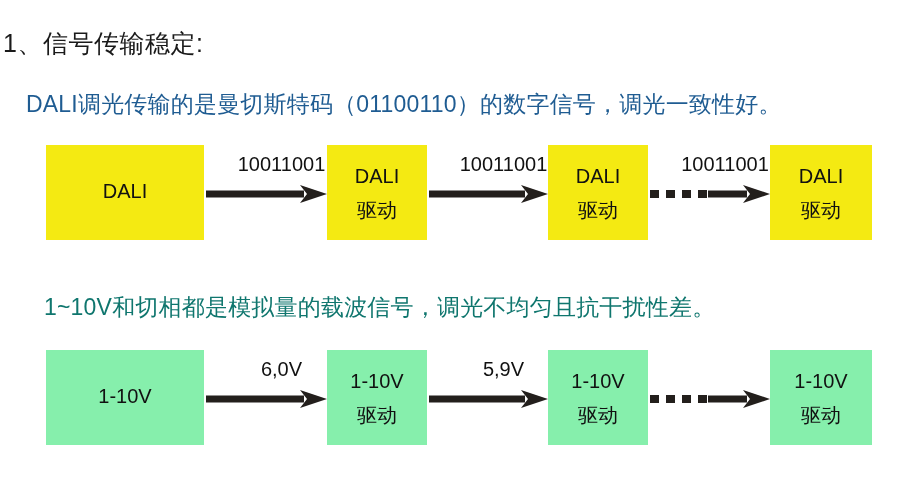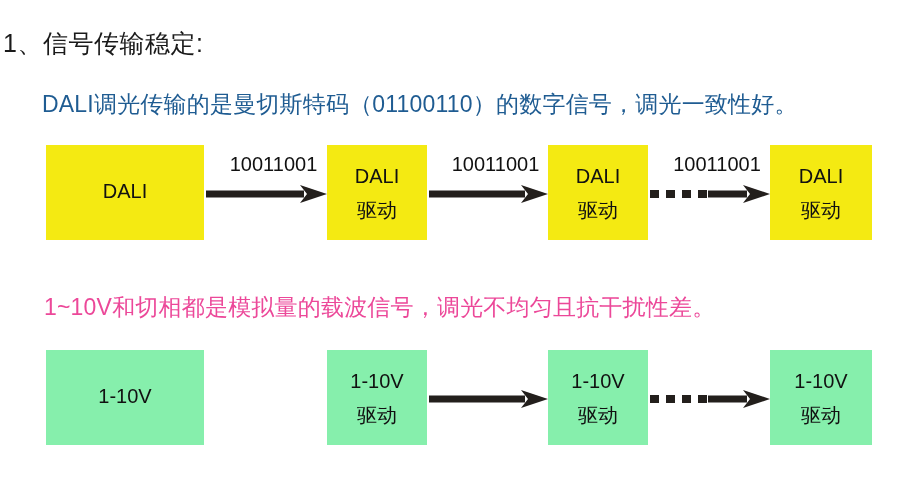--- a/index.html
+++ b/index.html
@@ -27,36 +27,36 @@
     top: 26px;
     font-size: 25px;
     line-height: 34px;
     color: #1a1a1a;
     letter-spacing: 0.5px;
     white-space: nowrap;
   }
 
   .subtitle-blue {
     position: absolute;
-    left: 42px;
+    left: 26px;
     top: 88px;
     font-size: 23px;
     line-height: 32px;
     color: #1f5c92;
     white-space: nowrap;
     letter-spacing: 0.2px;
   }
 
   .subtitle-dark {
     position: absolute;
     left: 44px;
     top: 291px;
     font-size: 23px;
     line-height: 32px;
-    color: #ec4899;
+    color: #0f766e;
     white-space: nowrap;
     letter-spacing: 0.2px;
   }
 
   
   .flow-row {
     position: absolute;
     left: 0;
     width: 772px;
   }
@@ -96,21 +96,21 @@
     top: 0;
     height: 95px;
   }
   .c0 { left: 204px; width: 123px; }
   .c1 { left: 427px; width: 121px; }
   .c2 { left: 648px; width: 122px; }
 
   .conn-label {
     position: absolute;
     top: 6px;
-    left: 8px;
+    left: 16px;
     width: 100%;
     text-align: center;
     font-size: 20px;
     line-height: 26px;
     color: #111111;
     white-space: nowrap;
   }
   .conn-arrow {
     position: absolute;
     top: 38px;
@@ -176,27 +176,35 @@
   </div>
 
   <div class="subtitle-dark">1~10V和切相都是模拟量的载波信号，调光不均匀且抗干扰性差。</div>
 
   <div class="flow-row row-analog">
 
     <div class="node gray n0">
       <span class="node-line l1">1-10V</span>
     </div>
 
+    <div class="conn c0">
+      <div class="conn-label">6,0V</div>
+      <svg class="conn-arrow" viewBox="0 0 123 22" preserveAspectRatio="none">
+        <line x1="2" y1="11" x2="100" y2="11" stroke="#231f1c" stroke-width="7"></line>
+        <polygon points="96,2 123,11 96,20 103,11" fill="#231f1c"></polygon>
+      </svg>
+    </div>
 
     <div class="node gray n1">
       <span class="node-line l1">1-10V</span>
       <span class="node-line l2">驱动</span>
     </div>
 
     <div class="conn c1">
+      <div class="conn-label">5,9V</div>
       <svg class="conn-arrow" viewBox="0 0 121 22" preserveAspectRatio="none">
         <line x1="2" y1="11" x2="98" y2="11" stroke="#231f1c" stroke-width="7"></line>
         <polygon points="94,2 121,11 94,20 101,11" fill="#231f1c"></polygon>
       </svg>
     </div>
 
     <div class="node gray n2">
       <span class="node-line l1">1-10V</span>
       <span class="node-line l2">驱动</span>
     </div>

